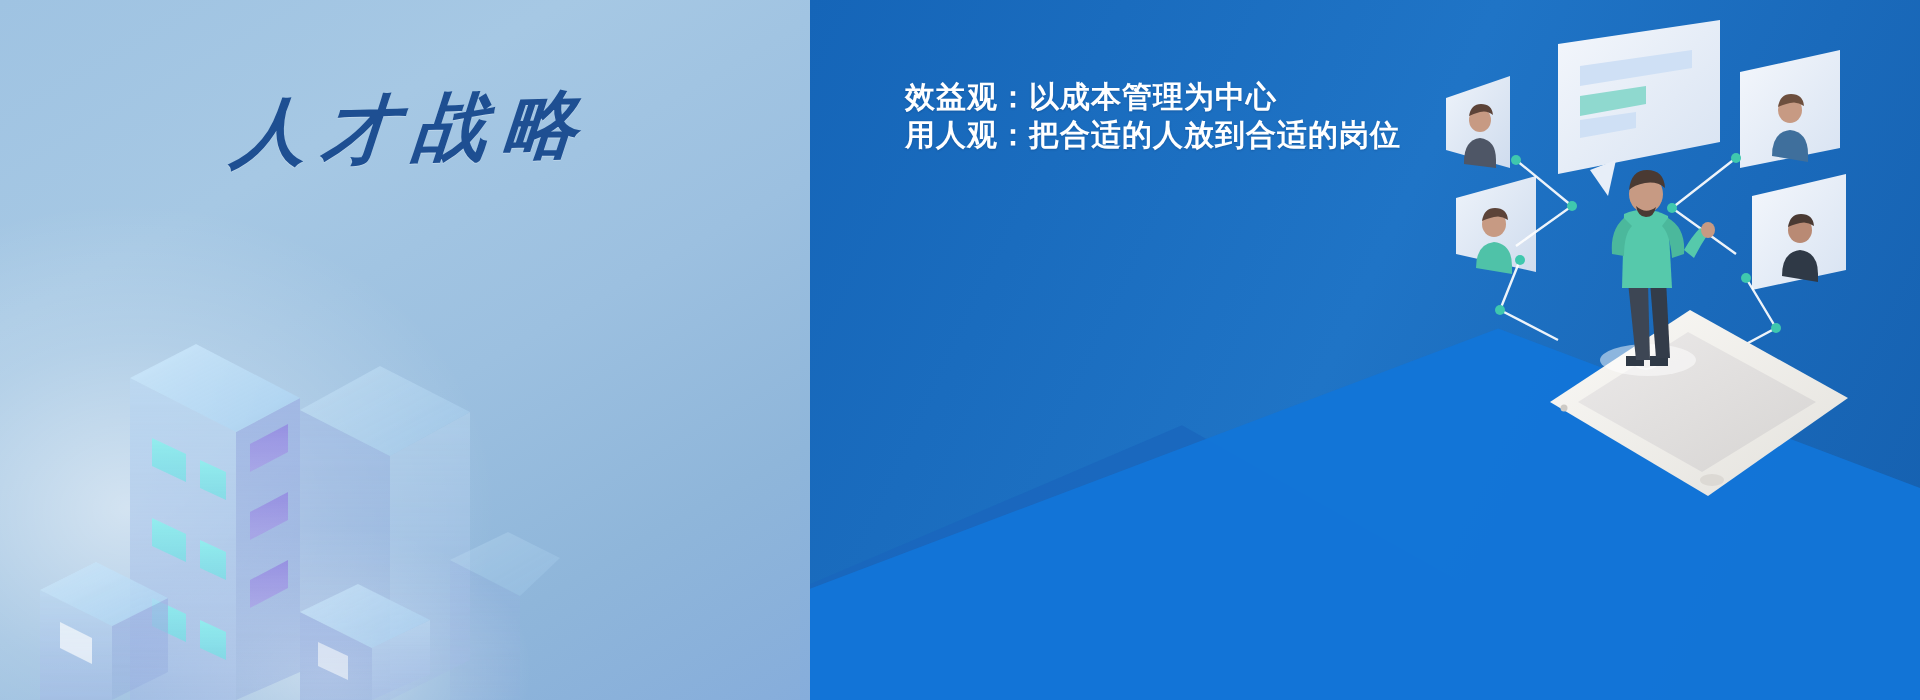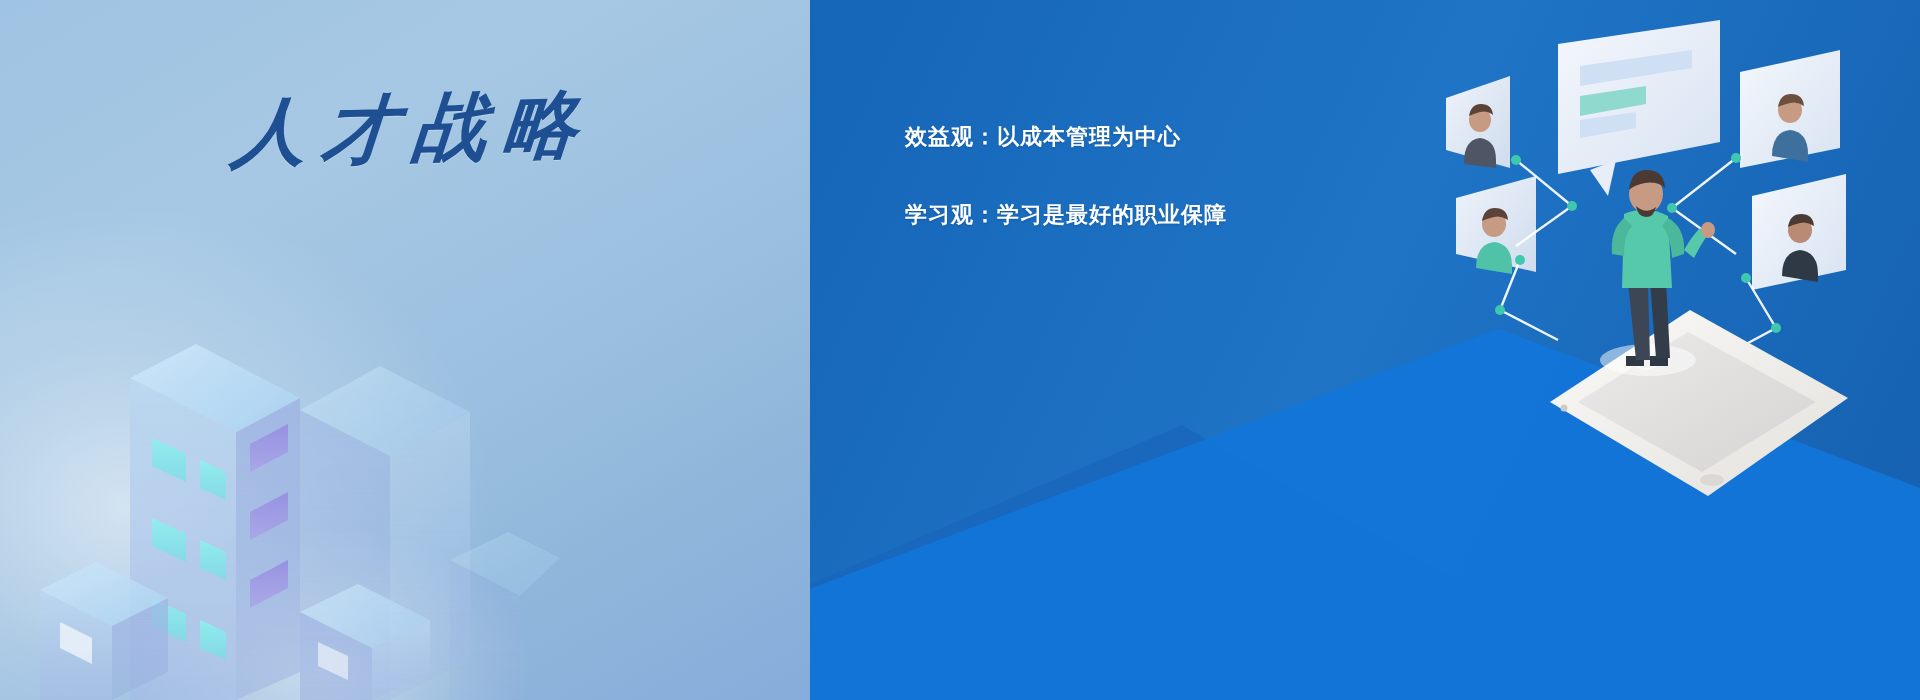--- a/index.html
+++ b/index.html
@@ -30,22 +30,22 @@
     overflow:hidden;}
   .diag-band{position:absolute;left:0;bottom:-40px;width:1110px;height:420px;
     background:#1275d8;
     clip-path:polygon(0 100%,0 64%,62% 2%,100% 40%,100% 100%);opacity:.95;}
   .diag-band2{position:absolute;left:-60px;bottom:-120px;width:900px;height:420px;
     background:#1a66bd;
     clip-path:polygon(0 100%,0 50%,48% 6%,86% 52%,86% 100%);opacity:.85;}
 
   .text-list{position:absolute;left:95px;top:78px;width:640px;}
   .text-line{color:#ffffff;font-family:"Liberation Serif",serif;font-weight:700;
-    font-size:22px;line-height:38px;letter-spacing:1px;white-space:nowrap;
-    text-shadow:0 1px 2px rgba(0,40,90,.25);margin-top:40px;}
+    font-size:30px;line-height:38px;letter-spacing:1px;white-space:nowrap;
+    text-shadow:0 1px 2px rgba(0,40,90,.25);}
 
   .illus{position:absolute;right:10px;top:10px;width:470px;height:520px;}
 </style>
 </head>
 <body>
 
 <div class="stage">
 
   <div class="left-panel">
     <div class="left-glow"></div>
@@ -126,21 +126,21 @@
       <div class="title">人才战略</div>
     </div>
   </div>
 
   <div class="right-panel">
     <div class="diag-band2"></div>
     <div class="diag-band"></div>
 
     <div class="text-list">
       <div class="text-line">效益观：以成本管理为中心</div>
-      <div class="text-line">学习观：学习是最好的职业保障</div>
+      <div class="text-line">用人观：把合适的人放到合适的岗位</div>
     </div>
 
     <svg class="illus" viewBox="0 0 470 520">
       <defs>
         <linearGradient id="cardG" x1="0" y1="0" x2="1" y2="1">
           <stop offset="0" stop-color="#f4f7fc"></stop>
           <stop offset="1" stop-color="#d8e3f2"></stop>
         </linearGradient>
         <linearGradient id="cardG2" x1="0" y1="0" x2="1" y2="1">
           <stop offset="0" stop-color="#eef3fa"></stop>

